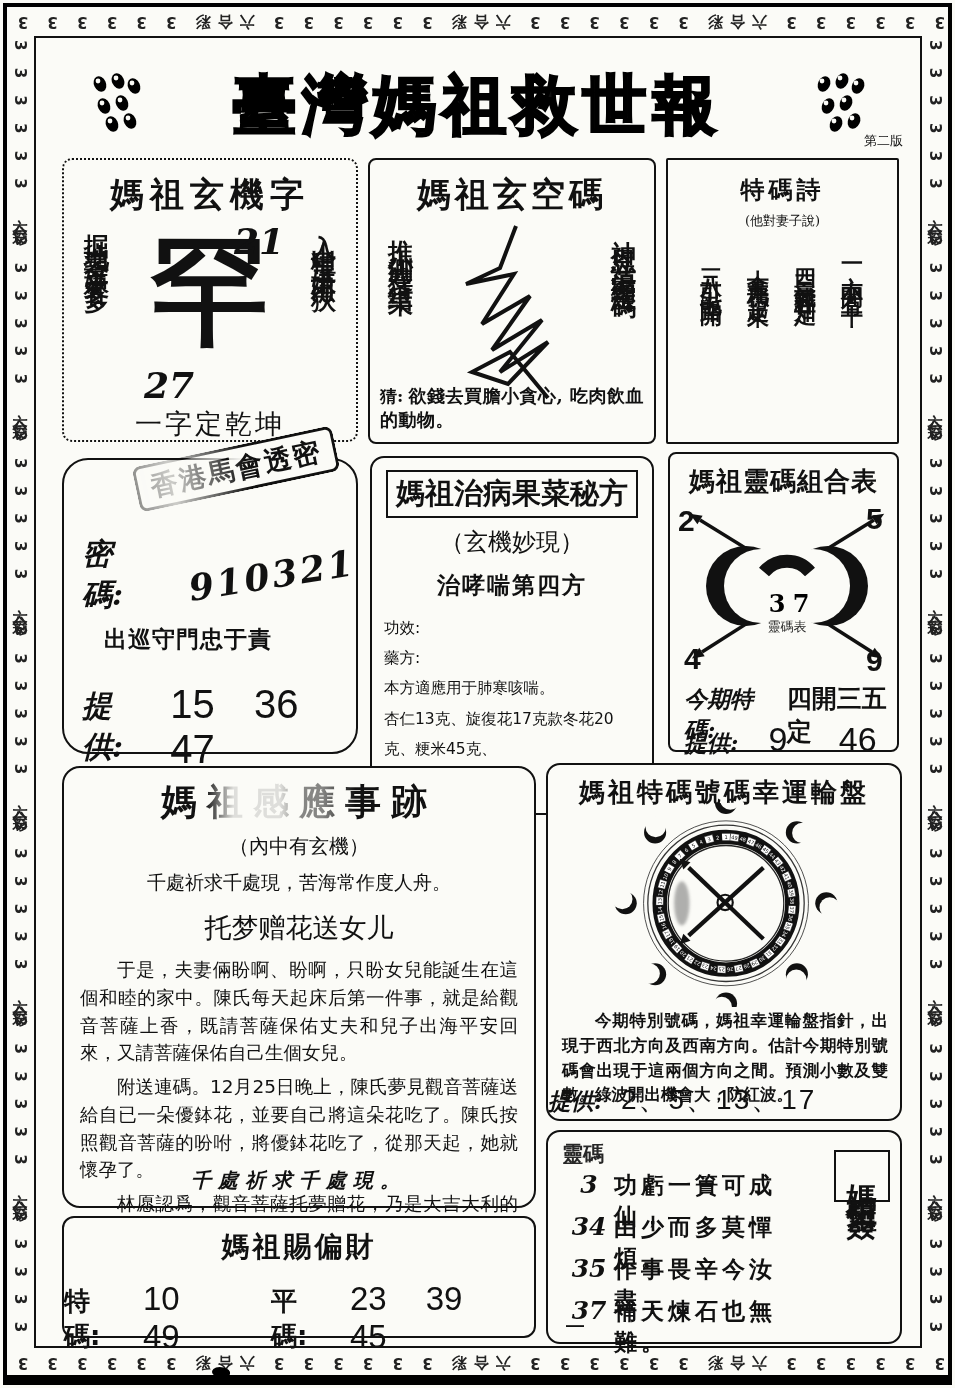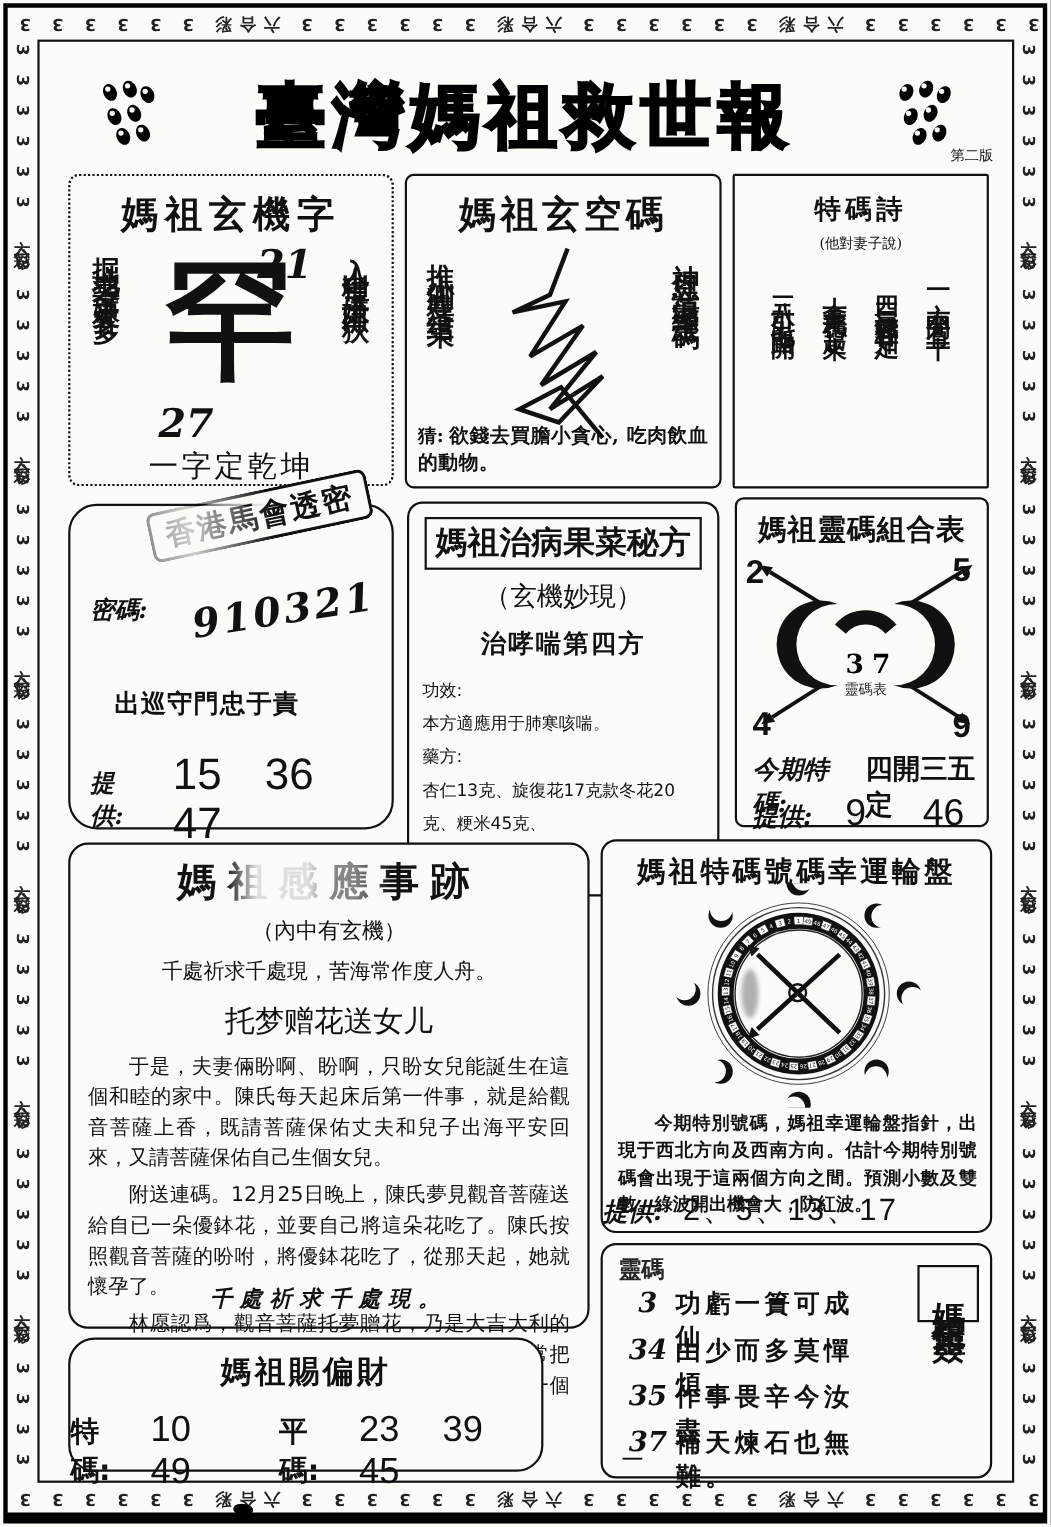--- a/index.html
+++ b/index.html
@@ -62,21 +62,21 @@
   .poem-col{writing-mode:vertical-rl;text-orientation:upright;font-family:"DejaVu Serif",serif;
         font-weight:700;font-size:22px;letter-spacing:6px;height:200px;}
   
   #box-secret{left:62px;top:458px;width:296px;height:296px;border-radius:26px;}
   .stamp{position:absolute;left:70px;top:-14px;transform:rotate(-12deg);
         border:3px solid #111;border-radius:8px;padding:2px 12px;font-size:27px;font-weight:700;
         font-family:"DejaVu Serif",serif;letter-spacing:2px;background:#fbfbf7;
         -webkit-mask-image:linear-gradient(90deg,rgba(0,0,0,.45),rgba(0,0,0,.2) 18%,rgba(0,0,0,.55) 34%,#000 55%);
         mask-image:linear-gradient(90deg,rgba(0,0,0,.45),rgba(0,0,0,.2) 18%,rgba(0,0,0,.55) 34%,#000 55%);}
   .secret-row{position:absolute;left:18px;display:flex;align-items:center;}
-  .secret-row .brush{font-size:22px;}
+  .secret-row .brush{font-size:30px;}
   .pw-value{font-family:"DejaVu Serif",serif;font-weight:900;font-style:italic;font-size:36px;
         letter-spacing:3px;transform:rotate(-9deg);margin-left:40px;}
   .poem-value{font-size:23px;font-weight:900;margin-left:22px;letter-spacing:1px;
         font-family:"DejaVu Sans",sans-serif;}
   .prov-value{font-size:40px;font-weight:400;margin-left:26px;word-spacing:28px;
         font-family:"Liberation Sans",sans-serif;}
   
   #box-recipe{left:370px;top:456px;width:284px;height:359px;border-radius:14px;}
   .recipe-title{margin:12px auto 0;display:block;width:fit-content;border:2px solid #111;
         padding:2px 8px;font-size:29px;font-weight:800;font-family:"DejaVu Serif",serif;}
@@ -103,21 +103,21 @@
   .story-sub{text-align:center;font-size:20px;margin-top:6px;font-family:"DejaVu Serif",serif;}
   .story-motto{text-align:center;font-size:19px;font-weight:400;margin-top:10px;
         font-family:"DejaVu Sans",sans-serif;}
   .story-head{text-align:center;font-size:27px;margin-top:14px;font-family:"DejaVu Serif",serif;}
   .story-body{margin:10px 16px 0 16px;}
   .story-body p{margin:6px 0;font-size:18.5px;line-height:1.5;text-indent:2em;text-align:justify;
         font-family:"DejaVu Sans",sans-serif;}
   .story-footer{position:absolute;bottom:12px;left:0;right:0;text-align:center;
         font-size:20px;letter-spacing:7px;}
   
-  #box-pianCai{left:62px;top:1216px;width:432px;height:122px;border-radius:24px;}
+  #box-pianCai{left:62px;top:1216px;width:474px;height:122px;border-radius:12px;}
   #box-pianCai .box-title{margin-top:10px;font-size:28px;font-weight:900;
         font-family:"DejaVu Sans",sans-serif;letter-spacing:3px;}
   .pc-row{display:flex;justify-content:center;align-items:baseline;margin-top:14px;gap:18px;}
   .pc-label{font-size:26px;font-weight:900;font-family:"DejaVu Sans",sans-serif;}
   .pc-nums{font-size:33px;font-weight:300;word-spacing:30px;}
   
   #box-wheel{left:546px;top:763px;width:356px;height:358px;border-radius:14px;}
   #box-wheel .box-title{margin-top:10px;font-size:26px;font-weight:700;letter-spacing:3px;}
   .wheel-svg{position:absolute;left:10px;top:38px;}
   .wheel-desc{position:absolute;left:14px;right:12px;top:244px;font-size:16.5px;line-height:1.5;
@@ -243,22 +243,22 @@
       <span class="prov-value">15 36 47</span>
     </div>
   </div>
 
   <div class="box" id="box-recipe">
     <span class="recipe-title">媽祖治病果菜秘方</span>
     <div class="recipe-sub">（玄機妙現）</div>
     <div class="recipe-head">治哮喘第四方</div>
     <div class="recipe-lines">
       <div>功效:</div>
+      <div>藥方:</div>
       <div>本方適應用于肺寒咳喘。</div>
-      <div>藥方:</div>
       <div>杏仁13克、旋復花17克款冬花20克、粳米45克、</div>
       <div>水煎服。</div>
     </div>
   </div>
 
   <div class="box" id="box-combo">
     <div class="box-title">媽祖靈碼組合表</div>
     <svg class="combo-svg" width="210" height="178" viewBox="0 0 210 178">
       <line x1="88" y1="64" x2="20" y2="22" stroke="#111" stroke-width="3.5"></line>
       <polygon points="9.8,15.7 22.6,17.7 17.4,26.3" fill="#111"></polygon>

